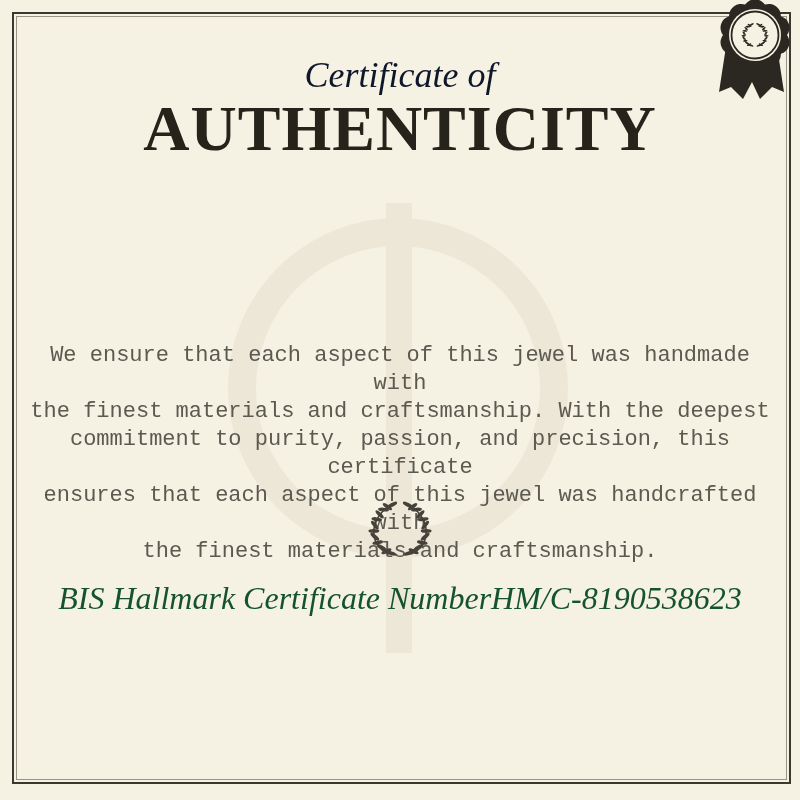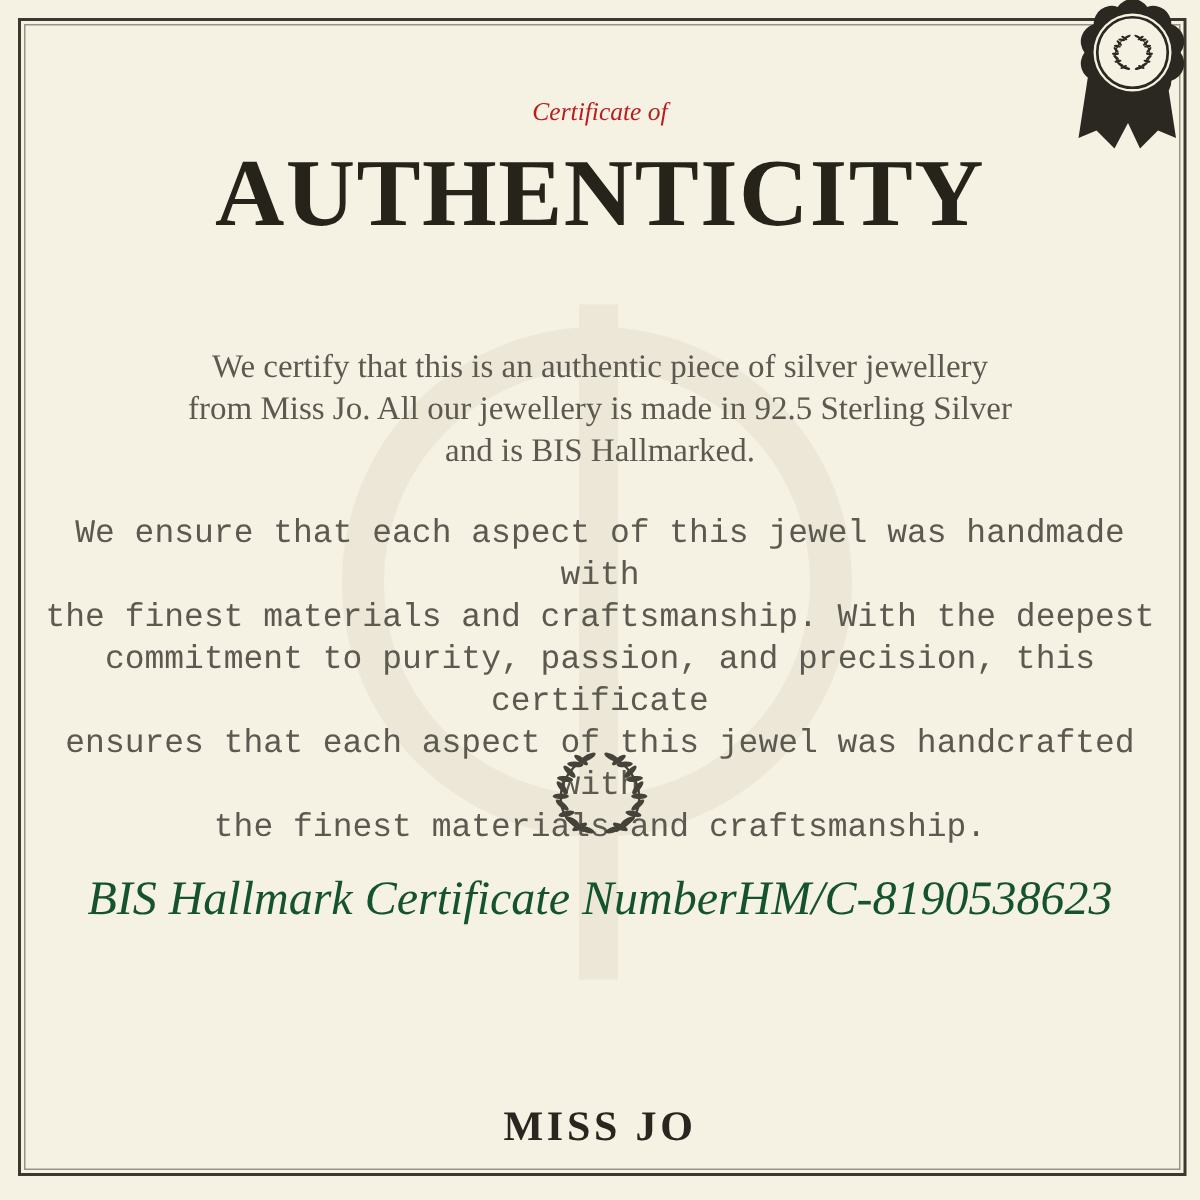--- a/index.html
+++ b/index.html
@@ -14,21 +14,21 @@
   .watermark{position:absolute;left:0;top:0;z-index:0;}
   
   .frame{
     position:absolute;top:12px;right:9px;bottom:16px;left:12px;
     border:2px solid #3b382f;z-index:1;
   }
   .frame-inner{position:absolute;inset:2px;border:1px solid #989384;}
   .content{position:absolute;inset:0;z-index:2;}
   .content > *{position:absolute;left:20px;right:20px;text-align:center;margin:0;}
   .eyebrow{
-    top:58px;font-style:italic;font-size:17px;line-height:34px;color:#b91c1c;
+    top:58px;font-style:italic;font-size:36px;line-height:34px;color:#0f172a;
   }
   .title{
     top:99px;font-size:64px;line-height:60px;font-weight:700;
     letter-spacing:1px;color:#26231b;
   }
   .para{
     font-size:22px;line-height:28px;color:#5c5950;white-space:pre-line;
   }
   .p1{top:230px;}
   .p2{top:342px;font-family:Liberation Mono, monospace;}
@@ -97,33 +97,29 @@
         <use href="#wreath" transform="translate(44,37) scale(0.42) translate(-50,-33)"></use>
       </g>
     </svg>
   </div>
 
   <div class="content">
     <div class="eyebrow">Certificate of</div>
 
     <h1 class="title">AUTHENTICITY</h1>
 
-    <p class="para p1">We certify that this is an authentic piece of silver jewellery
-from Miss Jo. All our jewellery is made in 92.5 Sterling Silver
-and is BIS Hallmarked.</p>
 
     <p class="para p2">We ensure that each aspect of this jewel was handmade with
 the finest materials and craftsmanship. With the deepest
 commitment to purity, passion, and precision, this certificate
 ensures that each aspect of this jewel was handcrafted with
 the finest materials and craftsmanship.</p>
 
     <div class="ornament">
       <svg viewBox="0 0 100 64">
           <use href="#wreath"></use>
         </svg>
     </div>
 
     <div class="hallmark"><span>BIS Hallmark Certificate Number</span><span>HM/C-8190538623</span></div>
 
-    <div class="brand">MISS JO</div>
   </div>
 </div>
 
 </body></html>

